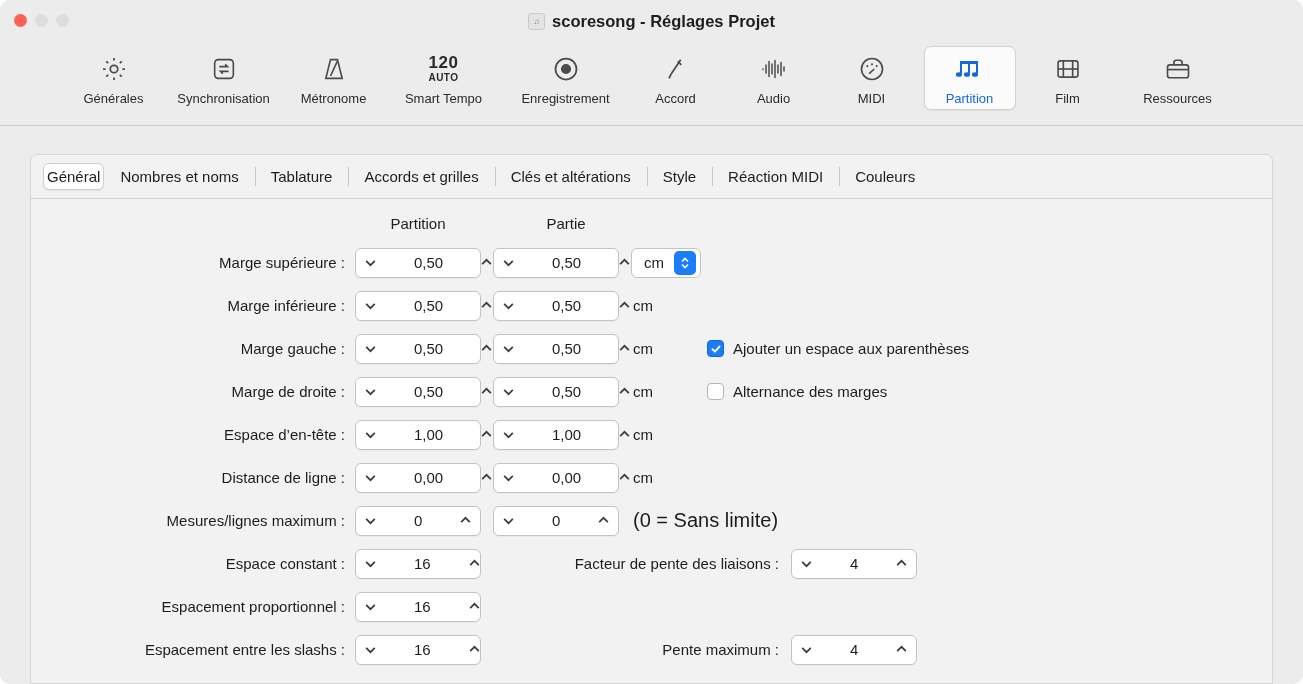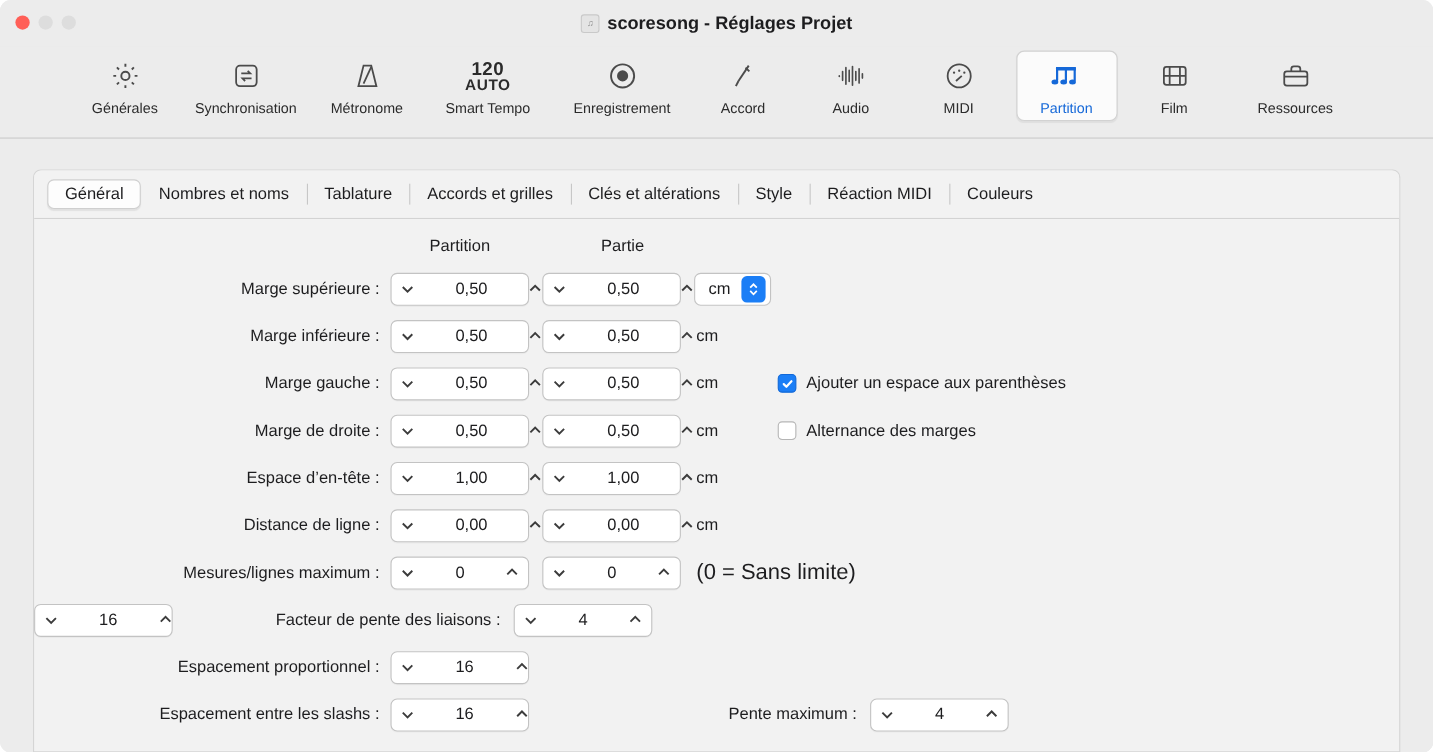--- a/index.html
+++ b/index.html
@@ -115,21 +115,21 @@
   }
   .tb-item.selected .tb-label { color: #1568d8; }
   .tb-item.selected .tb-icon  { color: #1568d8; }
   .tempo-num {
     font-size: 17px;
     font-weight: bold;
     line-height: 16px;
     letter-spacing: 0.5px;
   }
   .tempo-auto {
-    font-size: 14px;
+    font-size: 10px;
     font-weight: bold;
     line-height: 13px;
     letter-spacing: 0.5px;
   }
 
   
   .content {
     position: absolute;
     left: 0;
     top: 127px;
@@ -175,21 +175,21 @@
     left: 0;
     top: 4px;
     bottom: 4px;
     width: 1px;
     background: #c7c7c7;
   }
   .tab.active {
     background: #fdfdfd;
     border: 1px solid #cfcfcf;
     box-shadow: 0 1px 1px rgba(0,0,0,0.07);
-    padding: 4px 15px;
+    padding: 4px 3px;
   }
   .tab.active::before { display: none; }
   .tab.active + .tab::before { display: none; }
 
   
   .form {
     position: relative;
     padding: 16px 0 0 0;
     font-size: 15px;
   }
@@ -680,20 +680,21 @@
               </svg>
             <span class="val">0</span>
             <svg class="chev" viewBox="0 0 12 12" fill="none" stroke="currentColor" stroke-width="1.6">
                 <path d="M2 7.5L6 3.5L10 7.5"></path>
               </svg>
           </div>
           <span class="note">(0 = Sans limite)</span>
         </div>
 
         <div class="row">
+          <div class="lbl">Espace constant :</div>
           <div class="stepper">
             <svg class="chev" viewBox="0 0 12 12" fill="none" stroke="currentColor" stroke-width="1.6">
                 <path d="M2 4.5L6 8.5L10 4.5"></path>
               </svg>
             <span class="val">16</span>
             <svg class="chev" viewBox="0 0 12 12" fill="none" stroke="currentColor" stroke-width="1.6">
                 <path d="M2 7.5L6 3.5L10 7.5"></path>
               </svg>
           </div>
           <div class="rrow">

